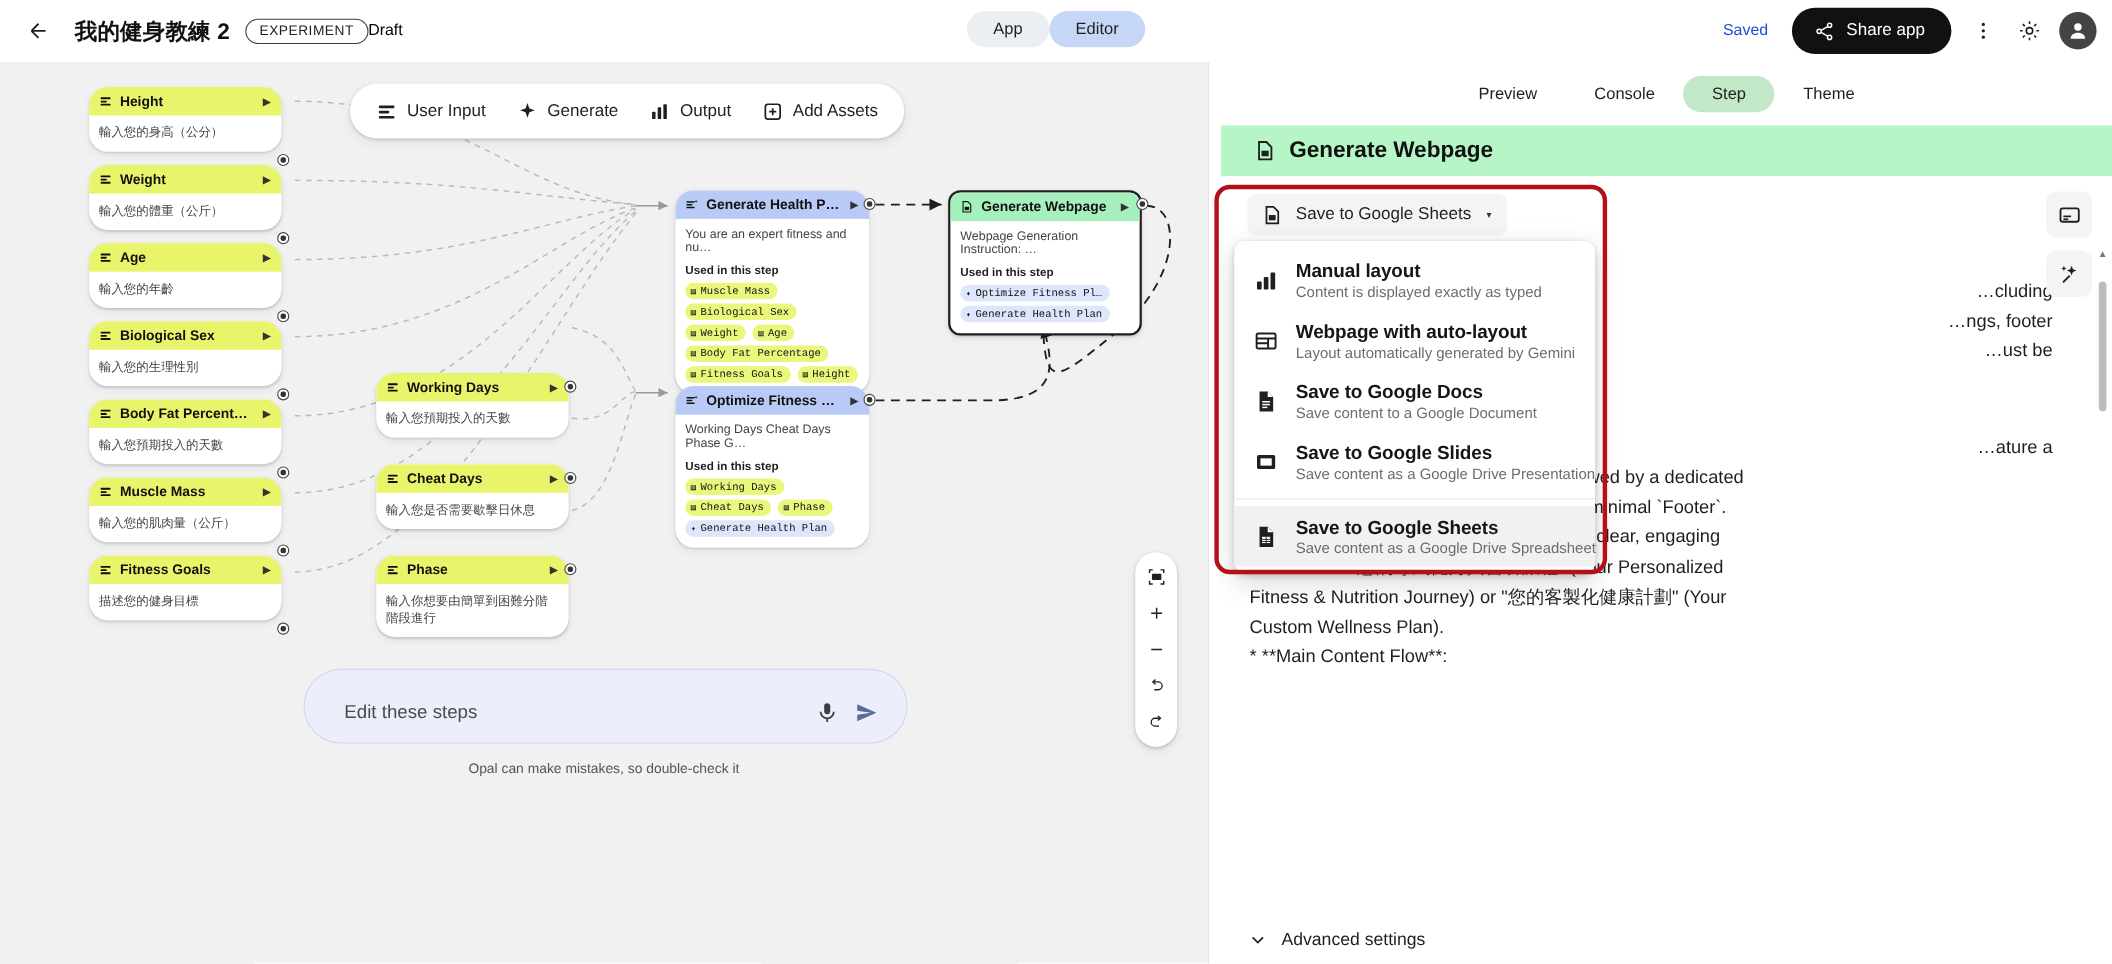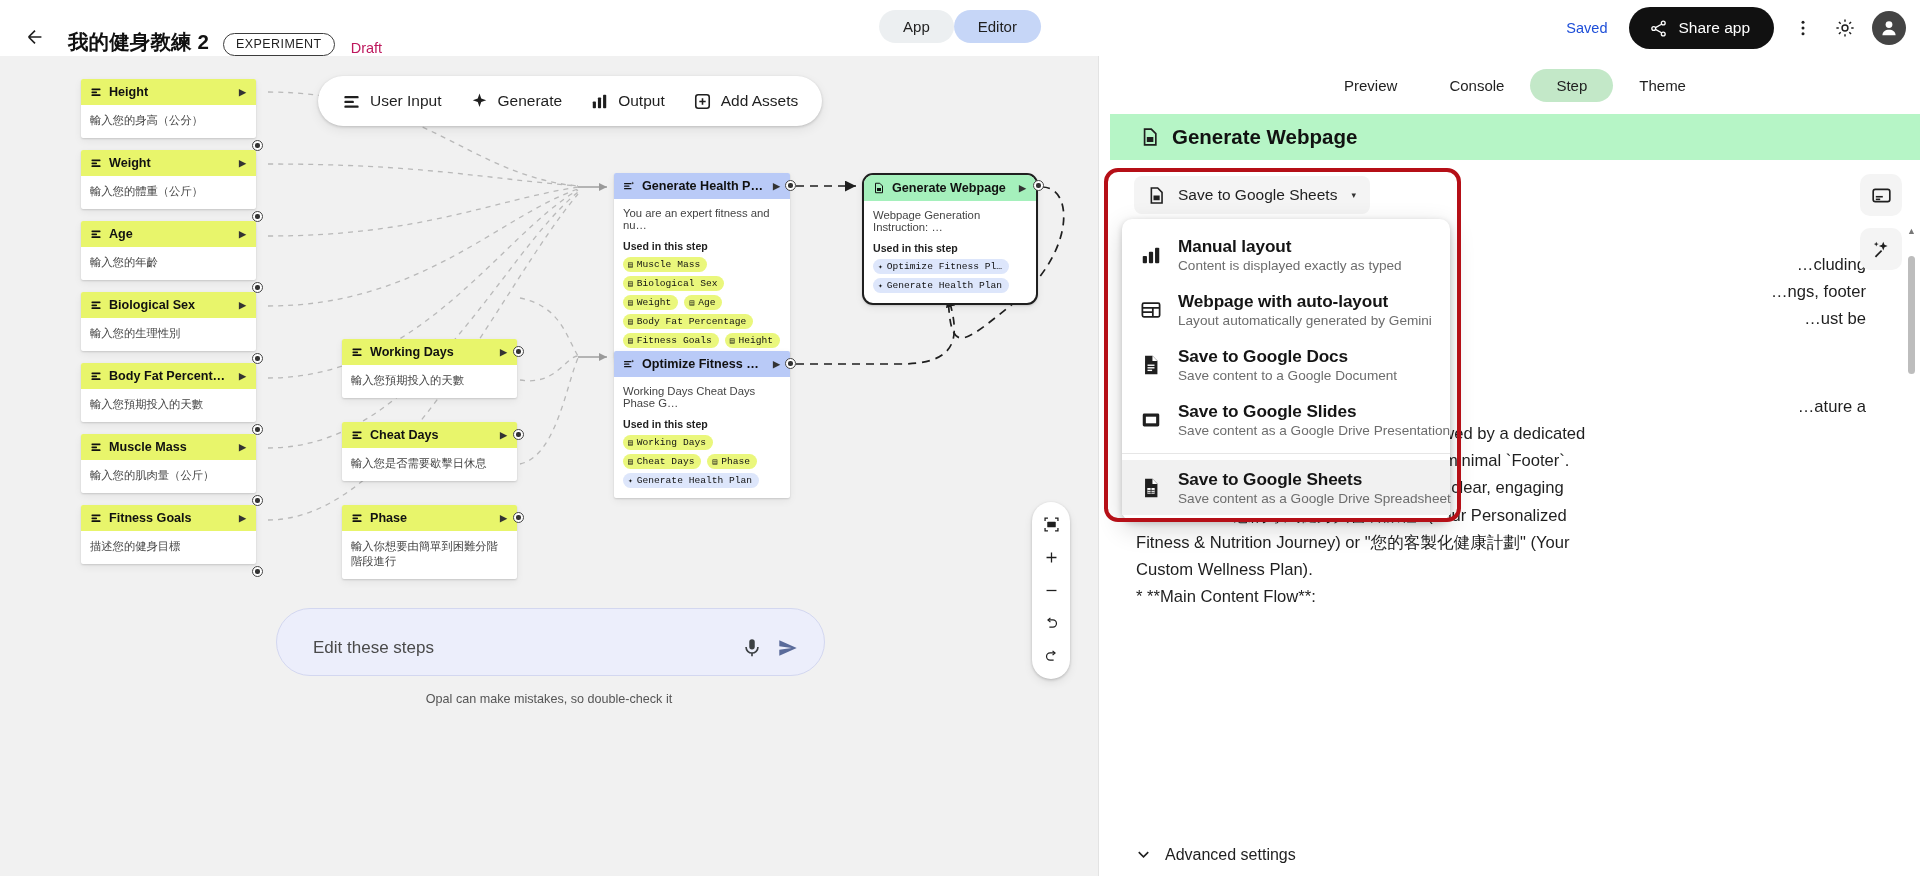--- a/index.html
+++ b/index.html
@@ -9,38 +9,38 @@
     overflow: hidden;
     font-family: "Liberation Sans", sans-serif;
     background: #ffffff;
     color: #1f1f1f;
   }
   #app { position: relative; width: 1920px; height: 876px; }
 
   
   .topbar {
     position: absolute; top: 0; left: 0; width: 1920px; height: 56px;
-    background: #ffffff; display: flex; align-items: flex-end;
+    background: #ffffff; display: flex; align-items: center;
     z-index: 40;
   }
   .back-btn {
     width: 38px; height: 38px; margin-left: 16px;
     display: flex; align-items: center; justify-content: center;
     border-radius: 50%; cursor: pointer; color: #1f1f1f;
   }
   .doc-title {
     font-size: 20.5px; font-weight: 600; margin-left: 14px;
     letter-spacing: .1px; white-space: nowrap; color: #111;
   }
   .badge-exp {
     margin-left: 14px; border: 1.3px solid #3c3c3c; border-radius: 20px;
     padding: 3px 12px 4px; font-size: 12.5px; letter-spacing: .45px;
     color: #1f1f1f; white-space: nowrap; font-weight: 400;
   }
-  .draft-label { margin-left: 16px; font-size: 14.5px; color: #be185d; }
+  .draft-label { font-size: 14.5px; color: #000000; }
 
   .center-tabs {
     position: absolute; left: 50%; transform: translateX(-50%);
     top: 10px; display: flex; align-items: center; gap: 0;
     background: transparent;
   }
   .seg {
     border-radius: 999px; padding: 8px 24px; font-size: 15px;
     cursor: pointer; color: #1f1f1f; white-space: nowrap;
   }
@@ -85,21 +85,21 @@
     z-index: 12;
   }
   .toolpill .titem {
     display: flex; align-items: center; gap: 9px; padding: 8px 14px;
     border-radius: 999px; font-size: 15.5px; cursor: pointer; color: #1f1f1f;
     white-space: nowrap;
   }
 
   
   .node {
-    position: absolute; background: #fff; border-radius: 2px;
+    position: absolute; background: #fff; border-radius: 17px;
     box-shadow: 0 1px 2px rgba(0,0,0,.14), 0 3px 8px rgba(0,0,0,.06);
     overflow: hidden; z-index: 5;
   }
   .node-hd {
     display: flex; align-items: center; height: 26px; padding: 0 8px 0 9px;
     font-size: 12.6px; font-weight: 600; gap: 7px; color: #111;
   }
   .node-hd .nm { flex: 1; white-space: nowrap; overflow: hidden;
                  text-overflow: ellipsis; }
   .node-hd .play { font-size: 9px; color: #333; margin-right: 2px; }

